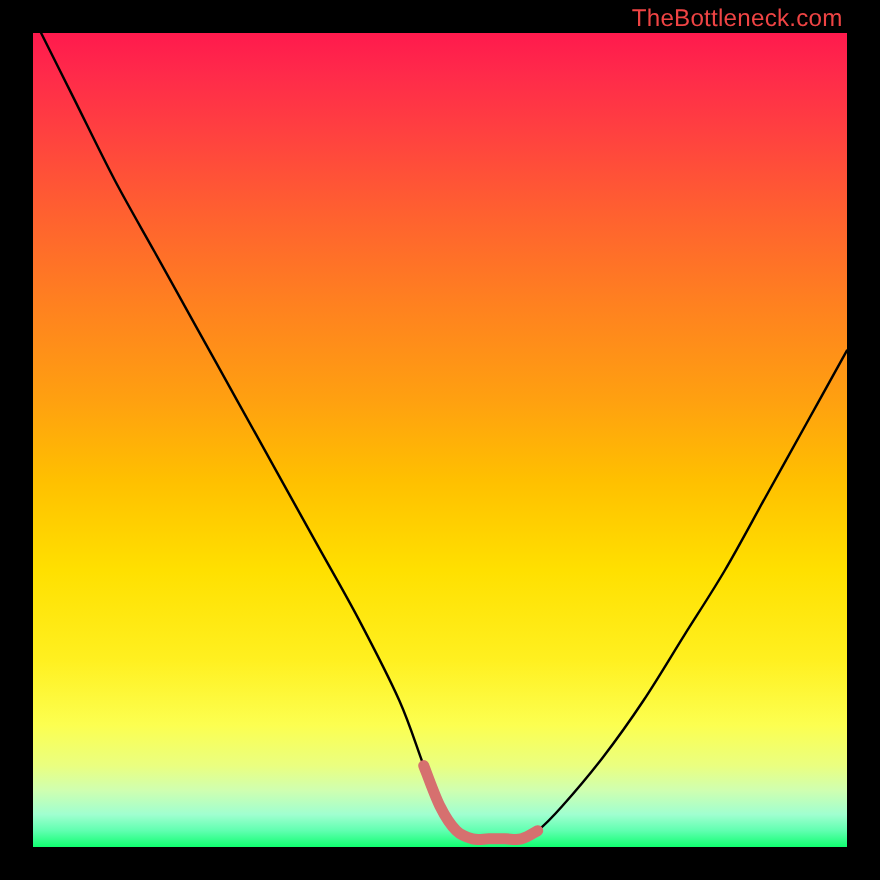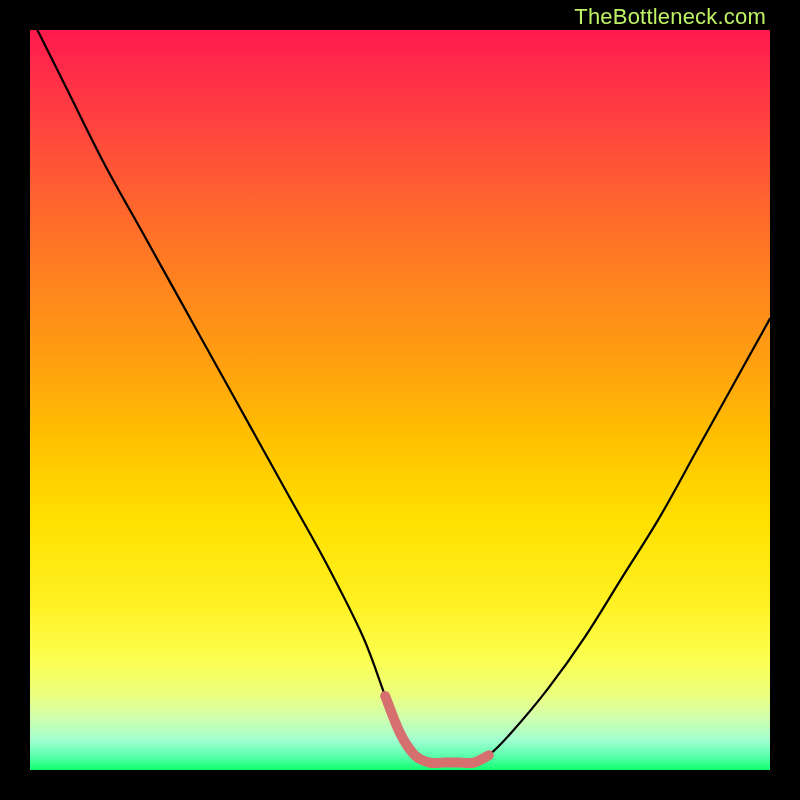--- a/index.html
+++ b/index.html
@@ -33,21 +33,21 @@
       #60ffb0 98%,
       #10ff70 100%
     );
   }
   .watermark {
     position: absolute;
     top: 4px;
     right: 34px;
     font-family: Arial, Helvetica, sans-serif;
     font-size: 22px;
-    color: #bef264;
+    color: #ef4444;
     font-weight: 500;
     letter-spacing: 0.2px;
   }
   svg.curves {
     position: absolute;
     left: 0;
     top: 0;
     width: 740px;
     height: 740px;
     overflow: visible;

